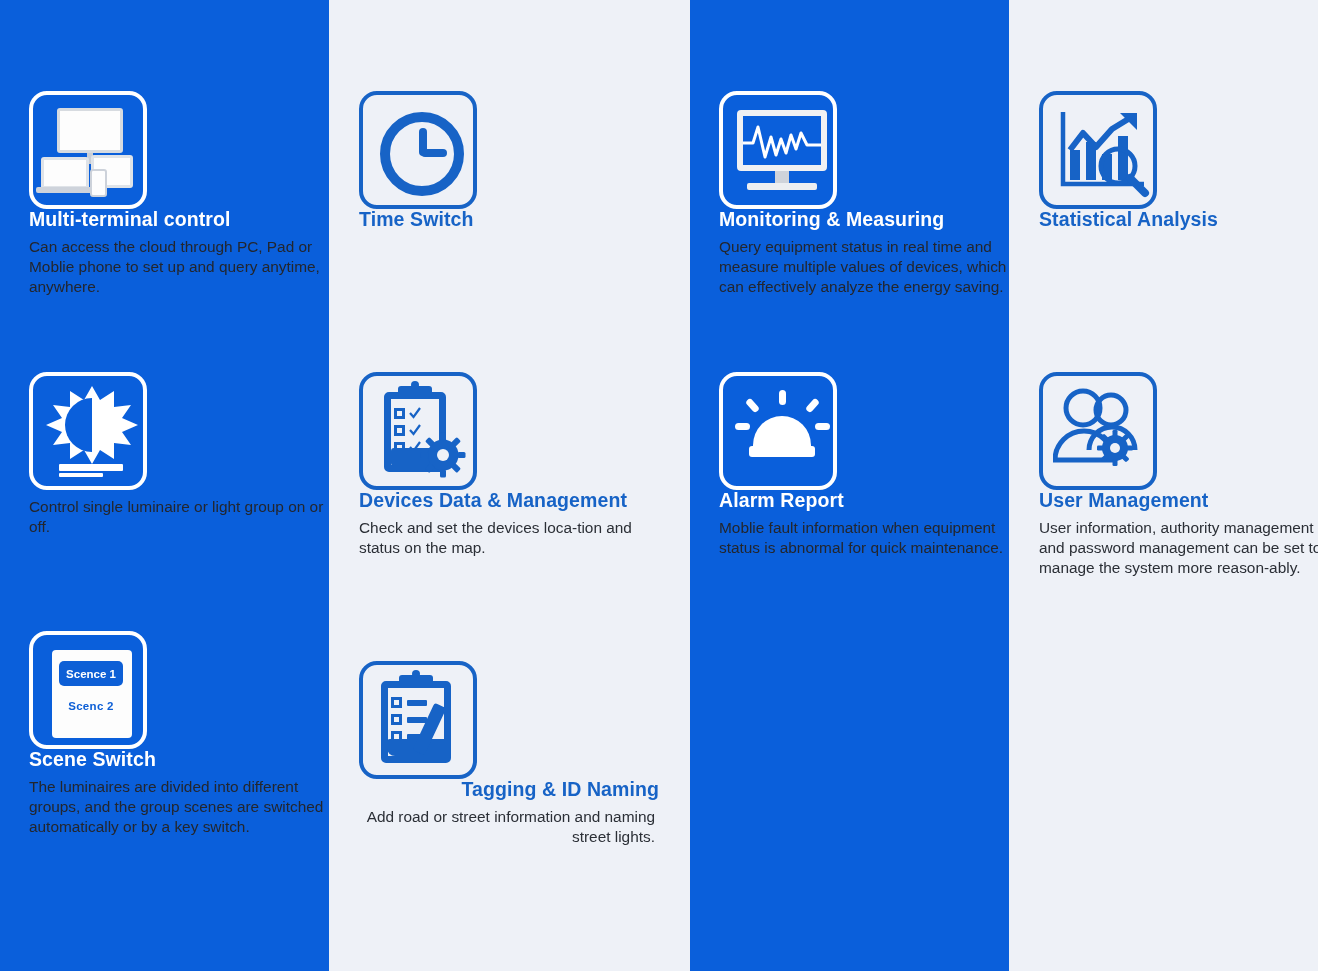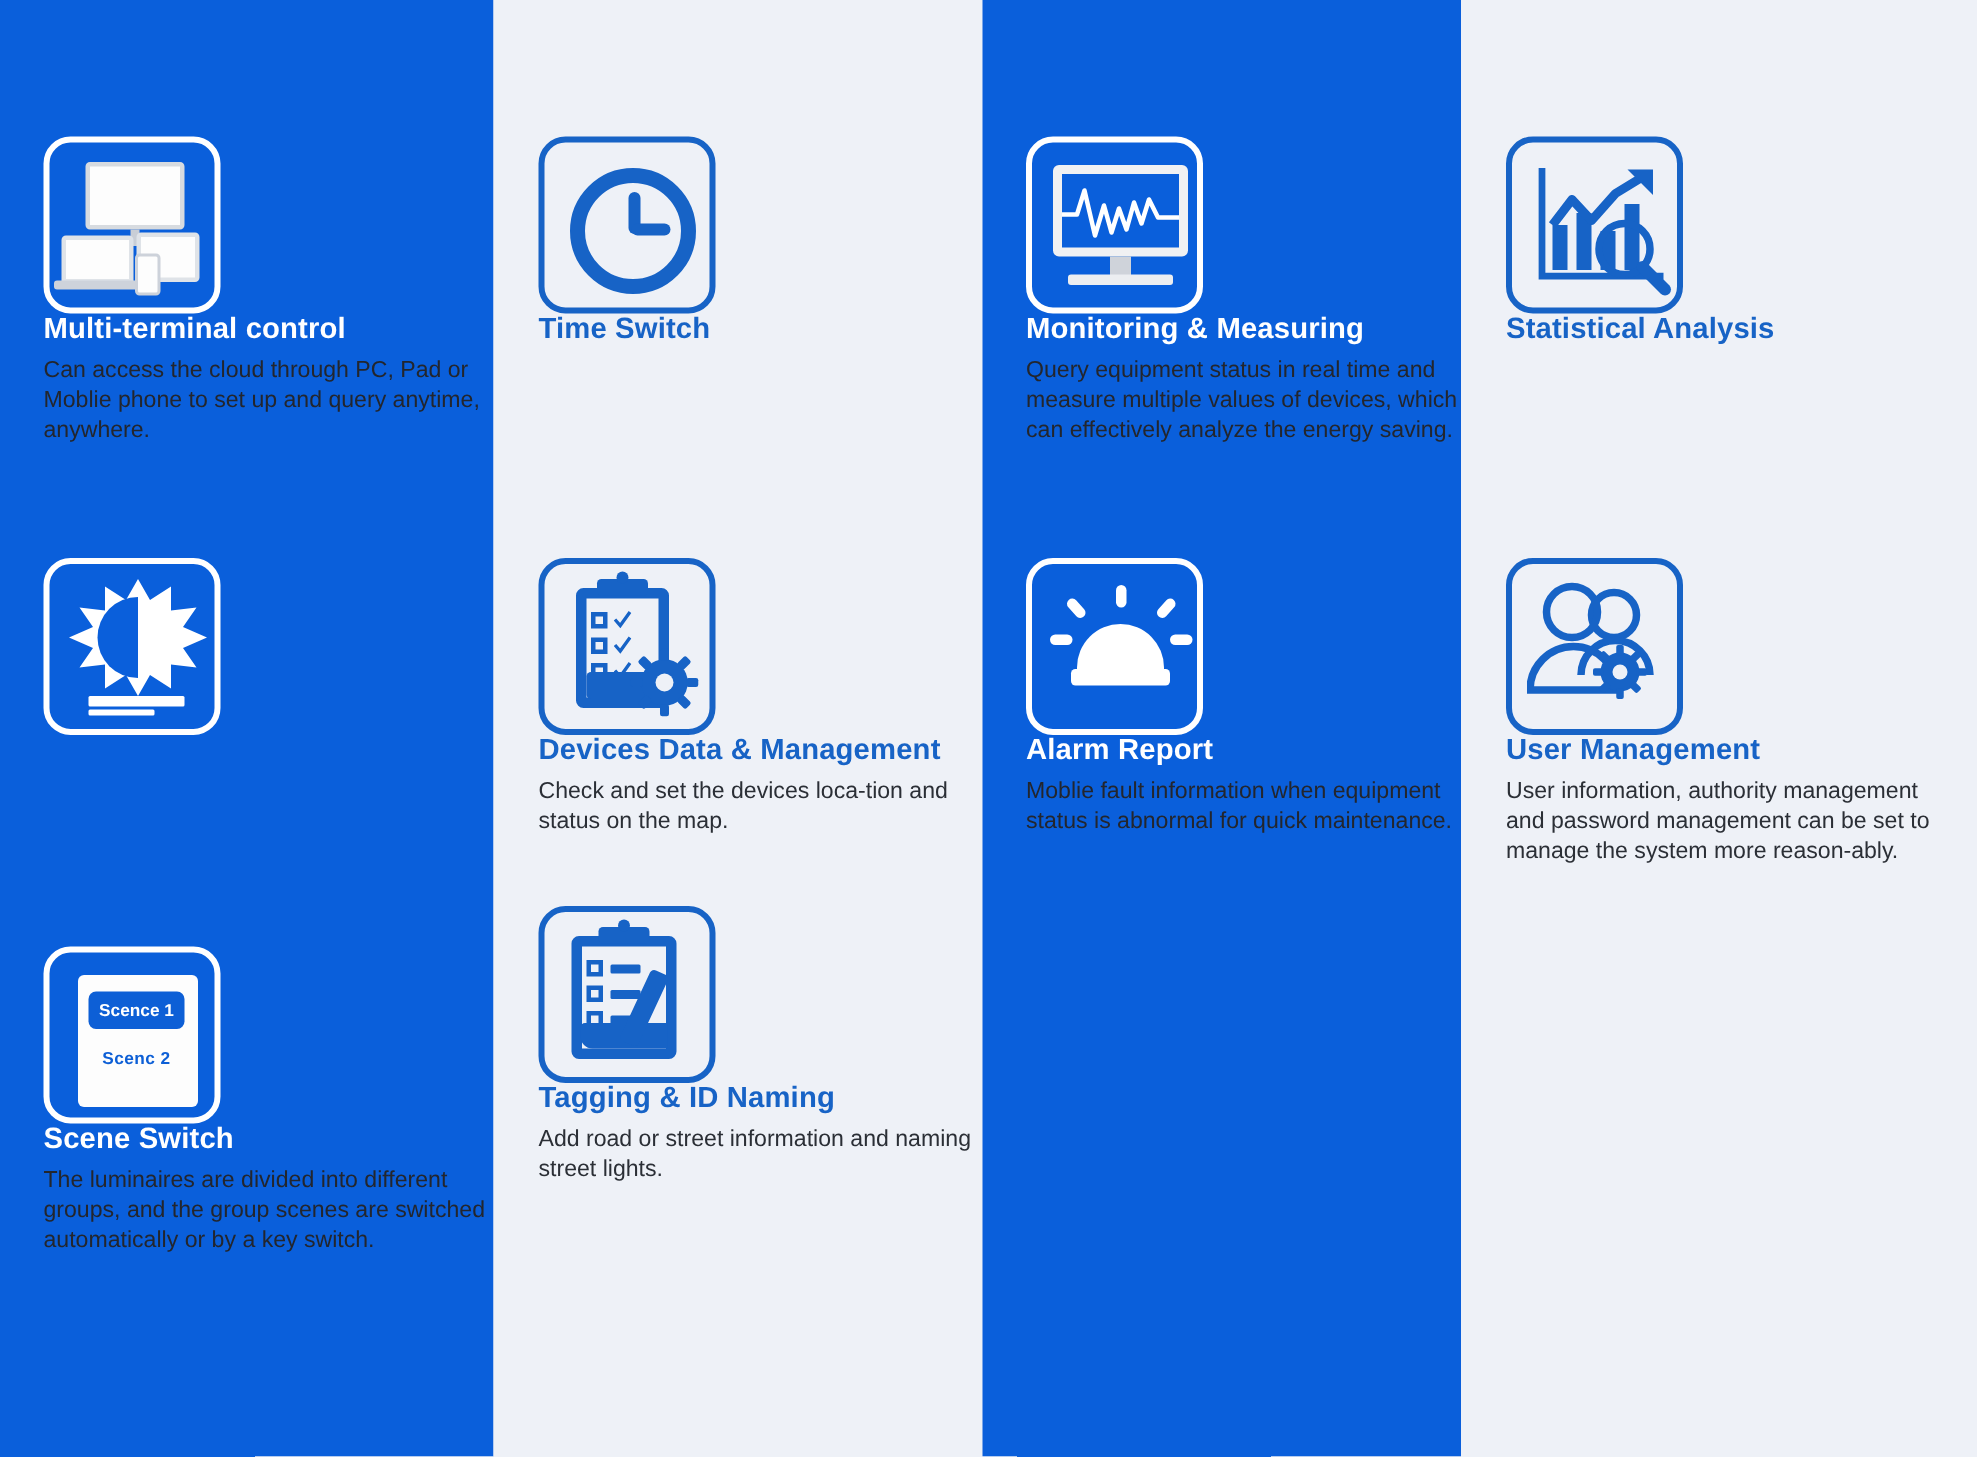--- a/index.html
+++ b/index.html
@@ -206,37 +206,38 @@
       <div class="icon-box">
         <div class="ic-sun">
           <svg width="100" height="82" viewBox="0 0 100 82">
             <path fill="#ffffff" d="M50 2 L58 16 L72 7 L72 23 L89 21 L80 34 L96 41 L80 48 L89 61 L72 59 L72 75 L58 66 L50 80 L42 66 L28 75 L28 59 L11 61 L20 48 L4 41 L20 34 L11 21 L28 23 L28 7 L42 16 Z"></path>
             <path fill="#0a5fdb" d="M50 14 A27 27 0 0 0 50 68 Z"></path>
           </svg>
           <div class="bar1"></div>
             <div class="bar2"></div>
         </div>
       </div>
+      <div class="card-desc">Control single luminaire or light group on or off.</div>
     </div>
 
     <div class="card" style="left:29px; top:631px;">
       <div class="icon-box">
         <div class="ic-scene">
           <div class="panel">
             <div class="btn1">Scence 1</div>
             <div class="btn2">Scenc  2</div>
           </div>
         </div>
       </div>
       <div class="card-title">Scene Switch</div>
       <div class="card-desc">The luminaires are divided into different groups, and the group scenes are switched automatically or by a key switch.</div>
     </div>
   </div>
 
-  <div class="column col-light" style="width:326px">
+  <div class="column col-light" style="width:361px">
 
     <div class="card" style="left:30px; top:91px;">
       <div class="icon-box">
         <div class="ic-clock">
           <div class="dial"></div>
             <div class="hh"></div>
             <div class="mh"></div>
         </div>
       </div>
       <div class="card-title">Time Switch</div>
@@ -282,21 +283,21 @@
               </g>
             </g>
             <circle cx="23" cy="23" r="6" fill="#eef1f7"></circle>
           </svg>
         </div>
       </div>
       <div class="card-title">Devices Data &amp; Management</div>
       <div class="card-desc">Check and set the devices loca-tion and status on the map.</div>
     </div>
 
-    <div class="card" style="left:30px; top:604px;">
+    <div class="card" style="left:30px; top:661px;text-align:right;">
       <div class="icon-box">
         <div class="ic-pen">
           <div class="board"></div>
           <div class="clipTop"></div>
             <div class="clipKnob"></div>
           <div class="row" style="left:28px; top:32px;">
               <div class="cbx"></div>
               <div class="line"></div>
             </div>
           <div class="row" style="left:28px; top:49px;">

